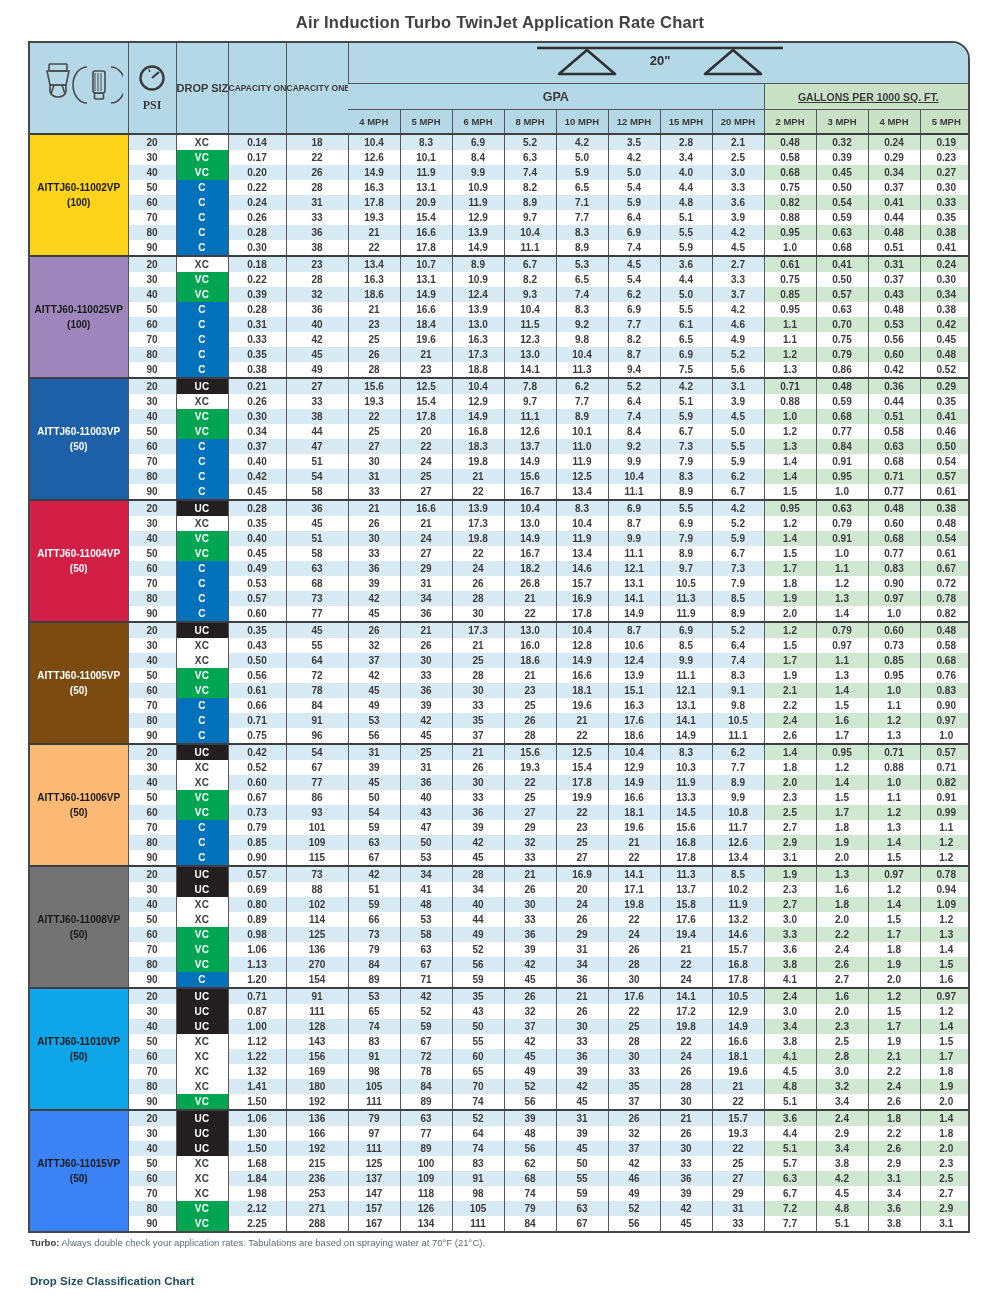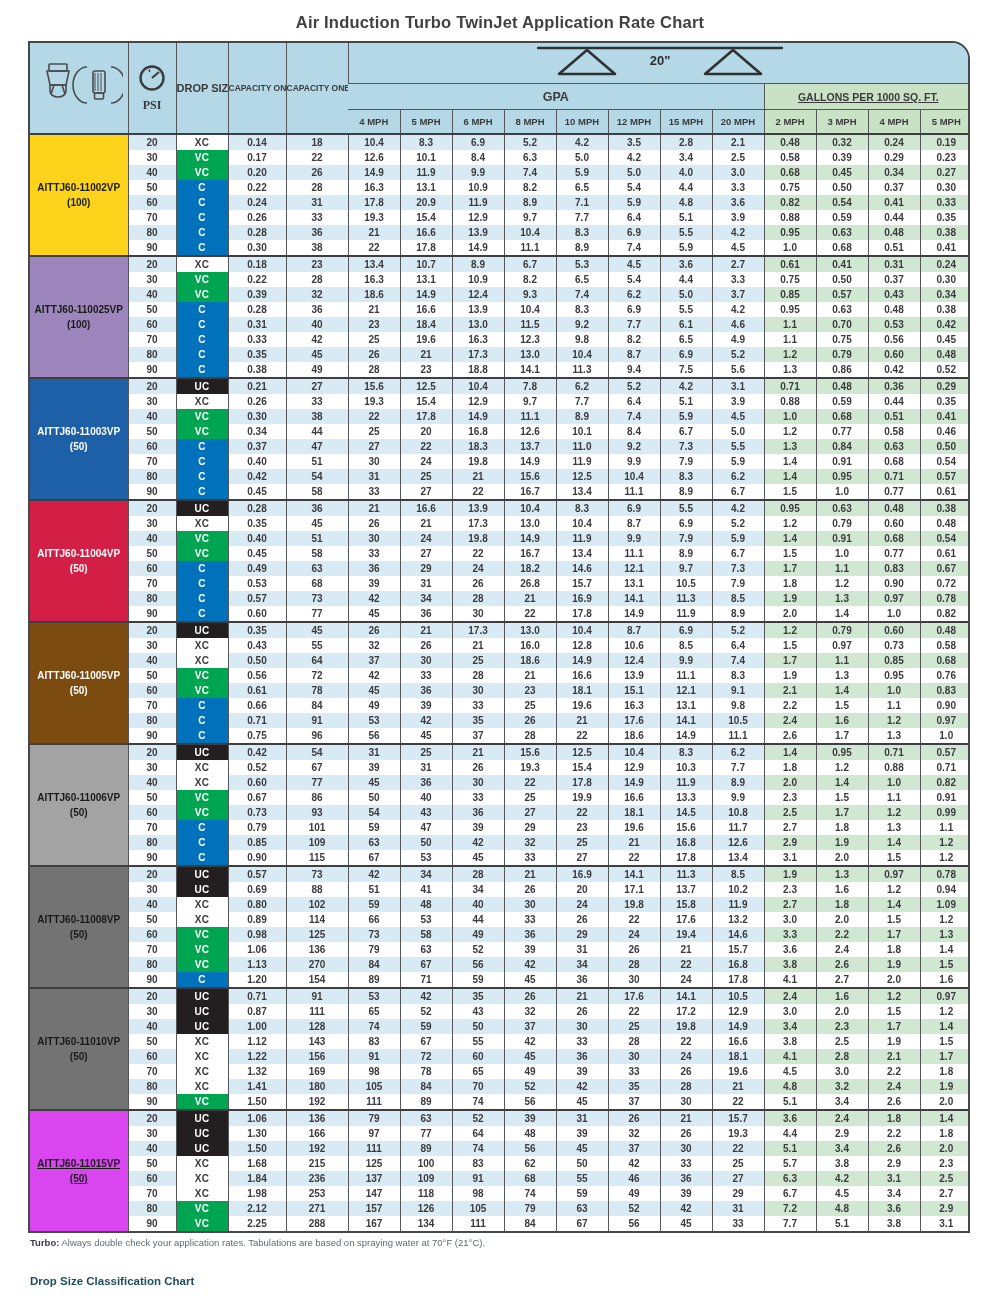--- a/index.html
+++ b/index.html
@@ -867,21 +867,21 @@
           <td>22</td>
           <td>18.6</td>
           <td>14.9</td>
           <td>11.1</td>
           <td class="gal">2.6</td>
           <td class="gal">1.7</td>
           <td class="gal">1.3</td>
           <td class="gal">1.0</td>
         </tr>
         <tr class="striped group-start">
-          <td class="group-label no-left" rowspan="8" style="background: #a3a3a3; color: rgb(26, 26, 26);">
+          <td class="group-label no-left" rowspan="8" style="background: #fdba74; color: rgb(26, 26, 26);">
             <div>AITTJ60-11006VP</div>
             <div>(50)</div>
           </td>
           <td>20</td>
           <td class="drop" style="background: rgb(35, 31, 32); color: rgb(255, 255, 255);">UC</td>
           <td>0.42</td>
           <td>54</td>
           <td>31</td>
           <td>25</td>
           <td>21</td>
@@ -1163,21 +1163,21 @@
           <td>36</td>
           <td>30</td>
           <td>24</td>
           <td>17.8</td>
           <td class="gal">4.1</td>
           <td class="gal">2.7</td>
           <td class="gal">2.0</td>
           <td class="gal">1.6</td>
         </tr>
         <tr class="striped group-start">
-          <td class="group-label no-left" rowspan="8" style="background: #737373; color: rgb(26, 26, 26);">
+          <td class="group-label no-left" rowspan="8" style="background: #0ea5e9; color: rgb(26, 26, 26);">
             <div>AITTJ60-11010VP</div>
             <div>(50)</div>
           </td>
           <td>20</td>
           <td class="drop" style="background: rgb(35, 31, 32); color: rgb(255, 255, 255);">UC</td>
           <td>0.71</td>
           <td>91</td>
           <td>53</td>
           <td>42</td>
           <td>35</td>
@@ -1311,21 +1311,21 @@
           <td>45</td>
           <td>37</td>
           <td>30</td>
           <td>22</td>
           <td class="gal">5.1</td>
           <td class="gal">3.4</td>
           <td class="gal">2.6</td>
           <td class="gal">2.0</td>
         </tr>
         <tr class="striped group-start">
-          <td class="group-label no-left" rowspan="8" style="background: #d946ef; color: rgb(26, 26, 26); text-decoration: underline;">
+          <td class="group-label no-left" rowspan="8" style="background: #3b82f6; color: rgb(26, 26, 26);">
             <div>AITTJ60-11015VP</div>
             <div>(50)</div>
           </td>
           <td>20</td>
           <td class="drop" style="background: rgb(35, 31, 32); color: rgb(255, 255, 255);">UC</td>
           <td>1.06</td>
           <td>136</td>
           <td>79</td>
           <td>63</td>
           <td>52</td>

